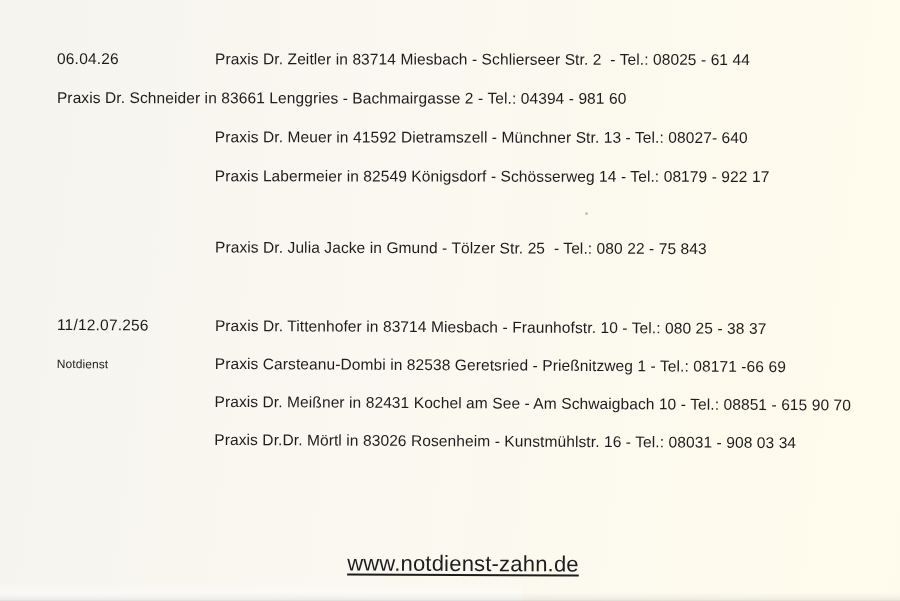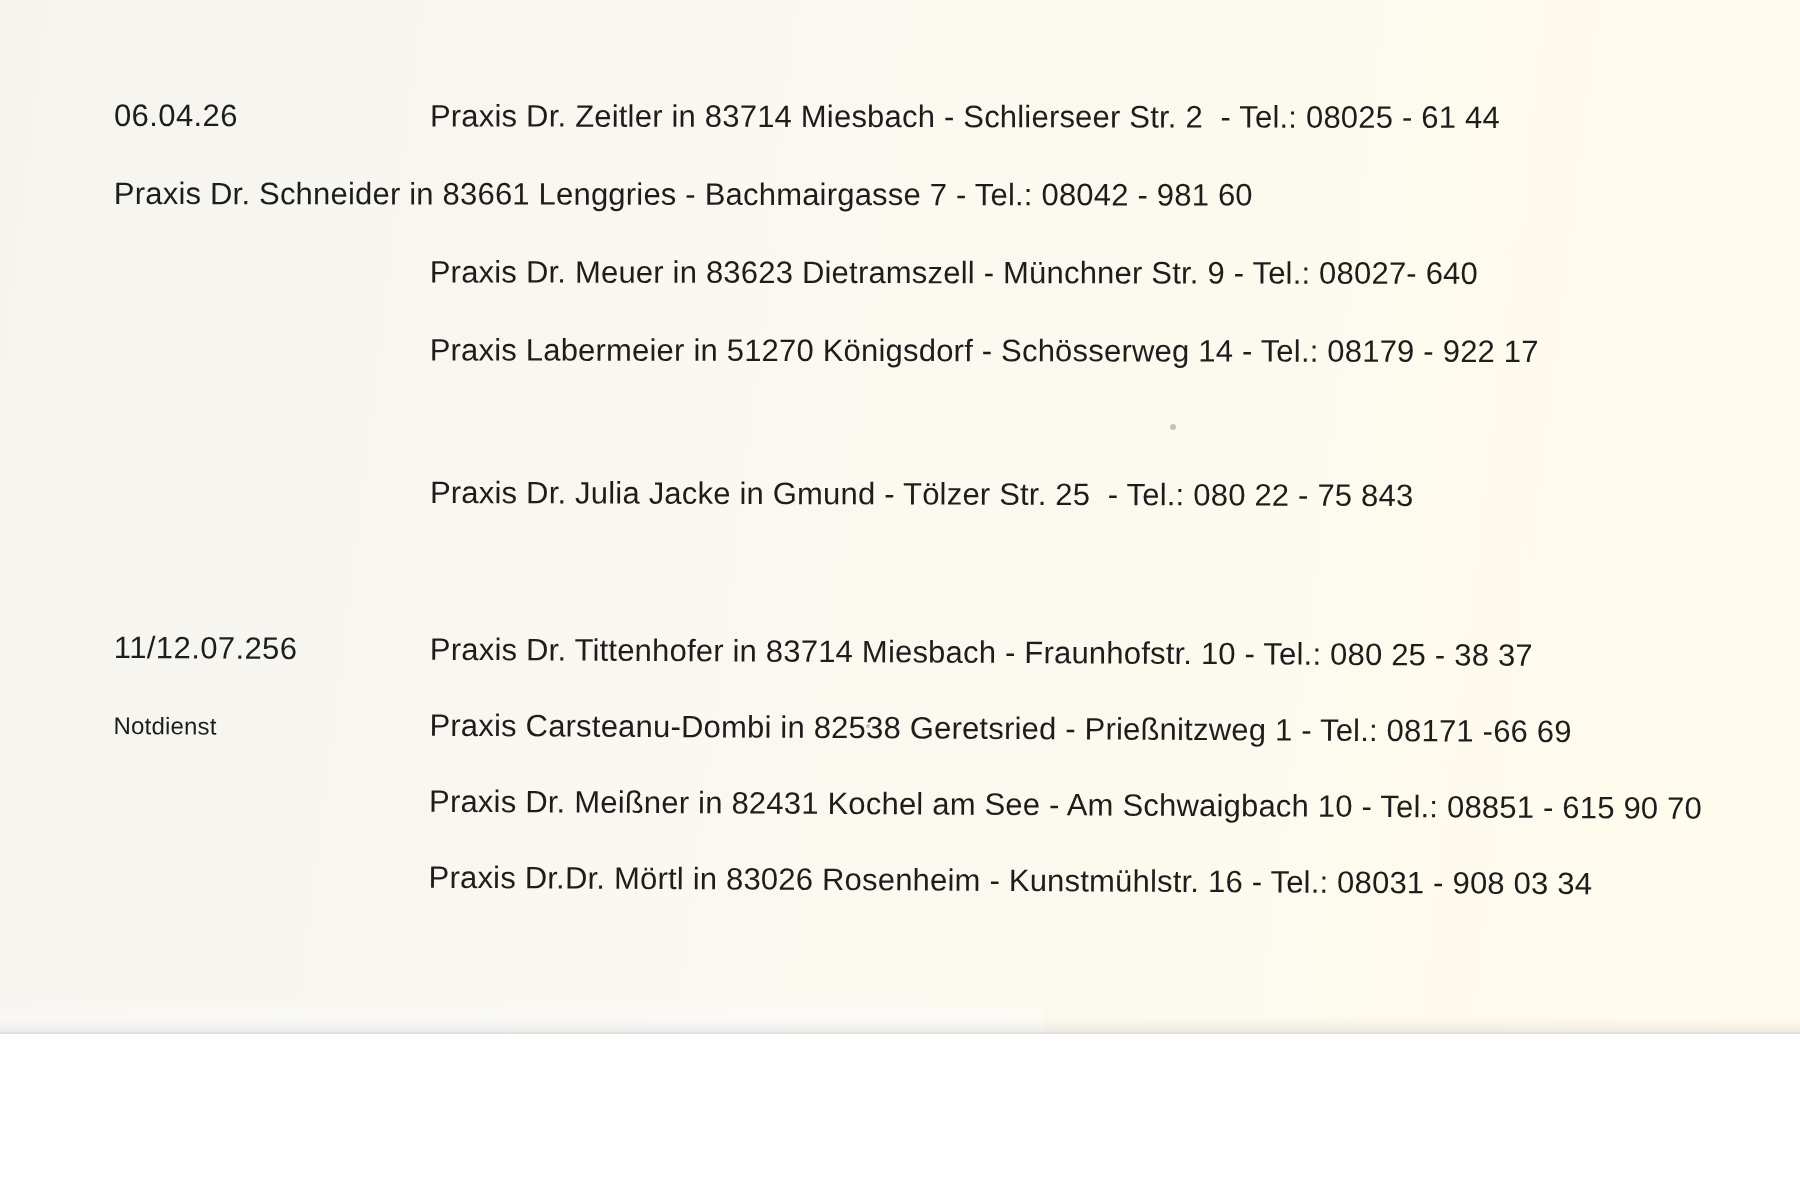--- a/index.html
+++ b/index.html
@@ -10,21 +10,21 @@
   }
   * { margin: 0; padding: 0; box-sizing: border-box; }
   html, body { width: 900px; }
   body {
     font-family: "Liberation Sans", "DejaVu Sans", sans-serif;
     color: var(--ink);
   }
   .page {
     position: relative;
     width: 900px;
-    height: 517px;
+    height: 601px;
     overflow: hidden;
     background: linear-gradient(97deg, var(--paper-left) 0%, var(--paper-mid) 45%, var(--paper-right) 100%);
   }
   
   .bottom-light {
     position: absolute; bottom: 0; left: 0; width: 58%; height: 18px;
     background: linear-gradient(to top, rgba(252,252,252,0.95), rgba(252,252,252,0));
   }
   .bottom-shade {
     position: absolute; bottom: 0; left: 0; right: 0; height: 8px;
@@ -97,29 +97,29 @@
 <body>
 
 <div class="page">
 
   <section class="block block-1">
     <div class="row">
       <div class="left-col duty-date">06.04.26</div>
       <div class="entry">Praxis Dr. Zeitler in 83714 Miesbach - Schlierseer Str. 2  - Tel.: 08025 - 61 44</div>
     </div>
     <div class="row">
-      <div class="entry">Praxis Dr. Schneider in 83661 Lenggries - Bachmairgasse 7 - Tel.: 08042 - 981 60</div>
+      <div class="entry">Praxis Dr. Schneider in 83661 Lenggries - Bachmairgasse 2 - Tel.: 04394 - 981 60</div>
     </div>
     <div class="row">
       <div class="left-col"></div>
-      <div class="entry">Praxis Dr. Meuer in 83623 Dietramszell - Münchner Str. 9 - Tel.: 08027- 640</div>
+      <div class="entry">Praxis Dr. Meuer in 41592 Dietramszell - Münchner Str. 13 - Tel.: 08027- 640</div>
     </div>
     <div class="row">
       <div class="left-col"></div>
-      <div class="entry">Praxis Labermeier in 51270 Königsdorf - Schösserweg 14 - Tel.: 08179 - 922 17</div>
+      <div class="entry">Praxis Labermeier in 82549 Königsdorf - Schösserweg 14 - Tel.: 08179 - 922 17</div>
     </div>
   </section>
 
   <section class="block block-2">
     <div class="row">
       <div class="left-col left-stack">
       </div>
       <div class="entry">Praxis Dr. Julia Jacke in Gmund - Tölzer Str. 25  - Tel.: 080 22 - 75 843</div>
     </div>
   </section>

